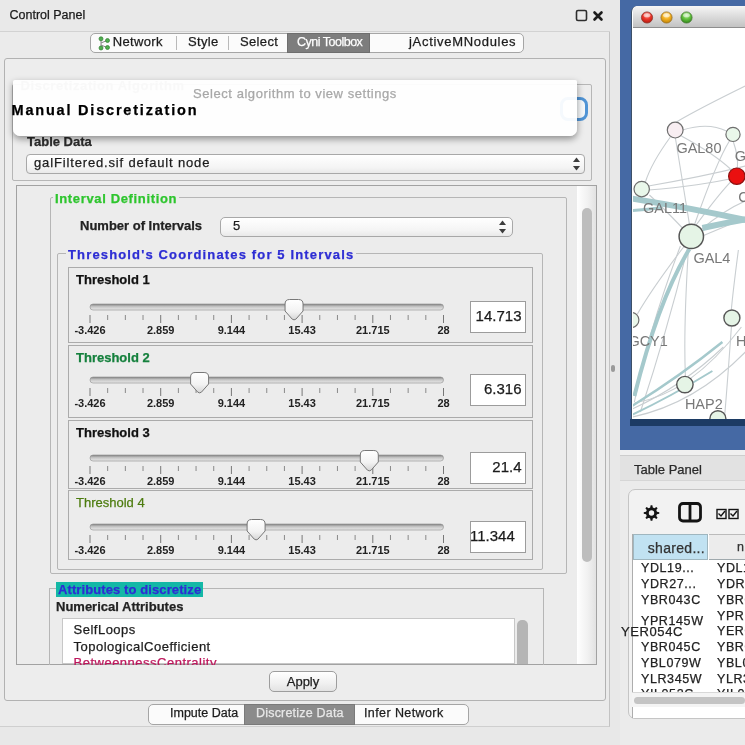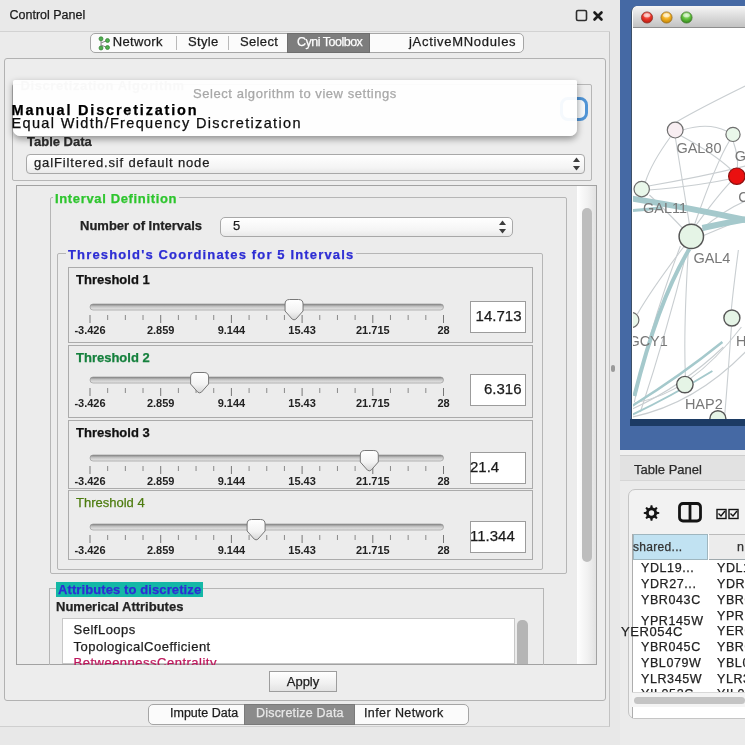--- a/index.html
+++ b/index.html
@@ -164,21 +164,21 @@
       <line x1="375.50" y1="46" x2="375.50" y2="54" stroke="#787878" stroke-width="1"></line>
       <text x="22.00" y="65" font-size="11" font-weight="bold" fill="#222" text-anchor="middle">-3.426</text>
       <text x="92.70" y="65" font-size="11" font-weight="bold" fill="#222" text-anchor="middle">2.859</text>
       <text x="163.40" y="65" font-size="11" font-weight="bold" fill="#222" text-anchor="middle">9.144</text>
       <text x="234.10" y="65" font-size="11" font-weight="bold" fill="#222" text-anchor="middle">15.43</text>
       <text x="304.80" y="65" font-size="11" font-weight="bold" fill="#222" text-anchor="middle">21.715</text>
       <text x="375.50" y="65" font-size="11" font-weight="bold" fill="#222" text-anchor="middle">28</text>
       <path d="M 292.30 42 L 292.30 35 Q 292.30 30.5 296.80 30.5 L 305.80 30.5 Q 310.30 30.5 310.30 35 L 310.30 42 L 303.10 50.2 Q 301.30 51.5 299.50 50.2 Z" fill="url(#thumbg)" stroke="#777" stroke-width="1"></path>
     </svg>
 <div class="abs" style="left:470px;top:451.5px;width:56px;height:32px;background:#fff;border:1.3px solid #9c9c9c;box-sizing:border-box"></div>
-<div class="abs" style="left:470px;top:451.5px;width:51.5px;height:32px;line-height:29.5px;font-size:15px;color:#1b1b1b;">21.4</div>
+<div class="abs" style="left:470px;top:451.5px;width:51.5px;height:32px;line-height:29.5px;font-size:15px;color:#1b1b1b;text-align:right">21.4</div>
 <div class="abs" style="left:68px;top:490px;width:465px;height:70px;background:#ececec;border:1px solid #ababab;box-sizing:border-box"></div>
 <div class="abs" style="left:76px;top:495px;font-size:13px;font-weight:normal;color:#4d7c0f">Threshold 4</div>
 <svg class="abs" style="left:68px;top:490px" width="465" height="70" viewBox="0 0 465 70" font-family="Liberation Sans, sans-serif">
       <rect x="22" y="34" width="353.5" height="6" rx="3" fill="url(#groovg)" stroke="#8f8f8f" stroke-width="0.6"></rect>
       <line x1="22.00" y1="45" x2="22.00" y2="53" stroke="#787878" stroke-width="1"></line>
       <line x1="39.67" y1="45" x2="39.67" y2="50" stroke="#8a8a8a" stroke-width="1"></line>
       <line x1="57.35" y1="45" x2="57.35" y2="50" stroke="#8a8a8a" stroke-width="1"></line>
       <line x1="75.03" y1="45" x2="75.03" y2="50" stroke="#8a8a8a" stroke-width="1"></line>
       <line x1="92.70" y1="45" x2="92.70" y2="53" stroke="#787878" stroke-width="1"></line>
       <line x1="110.38" y1="45" x2="110.38" y2="50" stroke="#8a8a8a" stroke-width="1"></line>
@@ -208,30 +208,29 @@
 <div class="abs" style="left:470px;top:520.5px;width:56px;height:32px;background:#fff;border:1.3px solid #9c9c9c;box-sizing:border-box"></div>
 <div class="abs" style="left:470px;top:520.5px;width:51.5px;height:32px;line-height:29.5px;font-size:15px;color:#1b1b1b;text-align:left">11.344</div>
 <div class="abs" style="left:49px;top:588px;width:495px;height:77px;border:1px solid #b6b6b6;border-bottom:none;box-sizing:border-box"></div>
 <div class="abs" style="left:56px;top:581.5px;font-size:13px;font-weight:bold;letter-spacing:0.1px;color:#2d2dd4;background:#14b8a6;padding:0 2px">Attributes to discretize</div>
 <div class="abs" style="left:56px;top:598.5px;font-size:13px;font-weight:bold;color:#222">Numerical Attributes</div>
 <div class="abs" style="left:62px;top:618px;width:453px;height:46px;background:#fff;border:1px solid #c7c7c7;box-sizing:border-box"></div>
 <div class="abs" style="left:73.5px;top:621.8px;font-size:13px;letter-spacing:0.5px;color:#1d1d1d">SelfLoops</div>
 <div class="abs" style="left:73.5px;top:638.5px;font-size:13px;letter-spacing:0.5px;color:#1d1d1d">TopologicalCoefficient</div>
 <div class="abs" style="left:73.5px;top:655px;font-size:13px;letter-spacing:0.5px;color:#be185d;height:10px;overflow:hidden">BetweennessCentrality</div>
 <div class="abs" style="left:517px;top:620px;width:11px;height:44px;background:#b5b5b5;border-radius:5px 5px 0 0"></div>
-<div class="abs" style="left:269px;top:671px;width:68px;height:21px;background:linear-gradient(#ffffff,#f0f0f0 60%,#e3e3e3);border:1px solid #9d9d9d;border-radius:0;box-sizing:border-box;text-align:center;font-size:13px;color:#1c1c1c;line-height:19px">Apply</div>
+<div class="abs" style="left:269px;top:671px;width:68px;height:21px;background:linear-gradient(#ffffff,#f0f0f0 60%,#e3e3e3);border:1px solid #9d9d9d;border-radius:5px;box-sizing:border-box;text-align:center;font-size:13px;color:#1c1c1c;line-height:19px">Apply</div>
 <div class="abs" style="left:148px;top:704px;width:321px;height:21px;background:#fbfbfb;border:1px solid #a5a5a5;border-radius:5px;box-sizing:border-box"></div>
 <div class="abs" style="left:244px;top:704px;width:111px;height:21px;background:#8b8b8b;border:1px solid #7a7a7a;box-sizing:border-box"></div>
 <div class="abs" style="left:170px;top:705.8px;font-size:12.5px;color:#1c1c1c">Impute Data</div>
 <div class="abs" style="left:256px;top:705.8px;font-size:12.5px;letter-spacing:0.2px;color:#e8e8e8">Discretize Data</div>
 <div class="abs" style="left:364px;top:705.8px;font-size:12.5px;letter-spacing:0.4px;color:#1c1c1c">Infer Network</div>
 <div class="abs" style="left:13px;top:80px;width:564px;height:56px;background:rgba(255,255,255,0.94);border-radius:2px 2px 7px 7px;box-shadow:0 3px 7px rgba(0,0,0,0.4)"></div>
 <div class="abs" style="left:11.5px;top:101.5px;font-size:14.5px;font-weight:bold;letter-spacing:1.8px;color:#000">Manual Discretization</div>
 <div class="abs" style="left:13px;top:85.8px;width:564px;text-align:center;font-size:13px;letter-spacing:0.55px;color:#a8a8a8">Select algorithm to view settings</div>
-<div class="abs" style="left:11.5px;top:114.5px;font-size:14.5px;letter-spacing:1.35px;color:#0d0d0d">Equal Width/Frequency Discretization</div>
 <div class="abs" style="left:611px;top:0;width:9px;height:745px;background:#e8e8e8"></div>
 <div class="abs" style="left:611px;top:365px;width:4px;height:7px;background:#9a9a9a;border-radius:2px"></div>
 <div class="abs" style="left:620px;top:0;width:125px;height:450px;background:#4569a4"></div>
 <div class="abs" style="left:631.2px;top:5.5px;width:113.8px;height:413.5px;background:#fff;border-radius:6px 0 0 0;border-left:1.4px solid #3d5068;box-sizing:border-box"></div>
 <div class="abs" style="left:632.6px;top:5.5px;width:112.4px;height:22.5px;background:linear-gradient(#f6f6f6,#d9d9d9 55%,#c3c3c3);border-radius:5px 0 0 0;border-bottom:1px solid #8e8e8e;box-sizing:border-box"></div>
 <svg class="abs" style="left:640px;top:10.5px" width="54" height="13" viewBox="0 0 54 13">
       <defs>
         <radialGradient id="tlr" cx="0.5" cy="0.3" r="0.75">
           <stop offset="0" stop-color="#fca9a2"></stop>
           <stop offset="0.45" stop-color="#ed382d"></stop>
@@ -324,21 +323,21 @@
       <g stroke="#141414" stroke-width="1.4" fill="none">
         <rect x="77" y="9.5" width="9" height="9"></rect>
         <path d="M78.5 13.5 l2.5 2.5 4-5"></path>
         <rect x="89" y="9.5" width="9" height="9"></rect>
         <path d="M90.5 13.5 l2.5 2.5 4-5"></path>
       </g>
     </svg>
 <div class="abs" style="left:632px;top:534px;width:113px;height:184px;background:#fff;border-left:1px solid #adadad"></div>
 <div class="abs" style="left:633px;top:534px;width:75px;height:25.5px;background:#c1e2f2;border:1px solid #9fb6bf;box-sizing:border-box"></div>
 <div class="abs" style="left:709px;top:534px;width:36px;height:25.5px;background:#ececec;border-top:1px solid #bbb;border-bottom:1px solid #9fa9ad;box-sizing:border-box"></div>
-<div class="abs" style="left:633px;top:540px;width:72px;text-align:left;font-size:12px;letter-spacing:0.3px;color:#333">shared...</div>
+<div class="abs" style="left:633px;top:540px;width:72px;text-align:right;font-size:14px;letter-spacing:0.3px;color:#333">shared...</div>
 <div class="abs" style="left:737px;top:540px;font-size:12.5px;color:#333">n...</div>
 <div class="abs" style="left:641px;top:561.2px;font-size:12.5px;letter-spacing:0.6px;color:#222;white-space:nowrap">YDL19...</div>
 <div class="abs" style="left:717px;top:561.2px;font-size:12.5px;letter-spacing:0.6px;color:#222;white-space:nowrap">YDL1</div>
 <div class="abs" style="left:641px;top:577.0px;font-size:12.5px;letter-spacing:0.6px;color:#222;white-space:nowrap">YDR27...</div>
 <div class="abs" style="left:717px;top:577.0px;font-size:12.5px;letter-spacing:0.6px;color:#222;white-space:nowrap">YDR2</div>
 <div class="abs" style="left:641px;top:592.7px;font-size:12.5px;letter-spacing:0.6px;color:#222;white-space:nowrap">YBR043C</div>
 <div class="abs" style="left:717px;top:592.7px;font-size:12.5px;letter-spacing:0.6px;color:#222;white-space:nowrap">YBR0</div>
 <div class="abs" style="left:641px;top:614px;font-size:12.5px;letter-spacing:0.6px;color:#222;white-space:nowrap">YPR145W</div>
 <div class="abs" style="left:717px;top:608.5px;font-size:12.5px;letter-spacing:0.6px;color:#222;white-space:nowrap">YPR1</div>
 <div class="abs" style="left:621px;top:624.2px;font-size:13px;letter-spacing:0.6px;color:#222;white-space:nowrap">YER054C</div>

